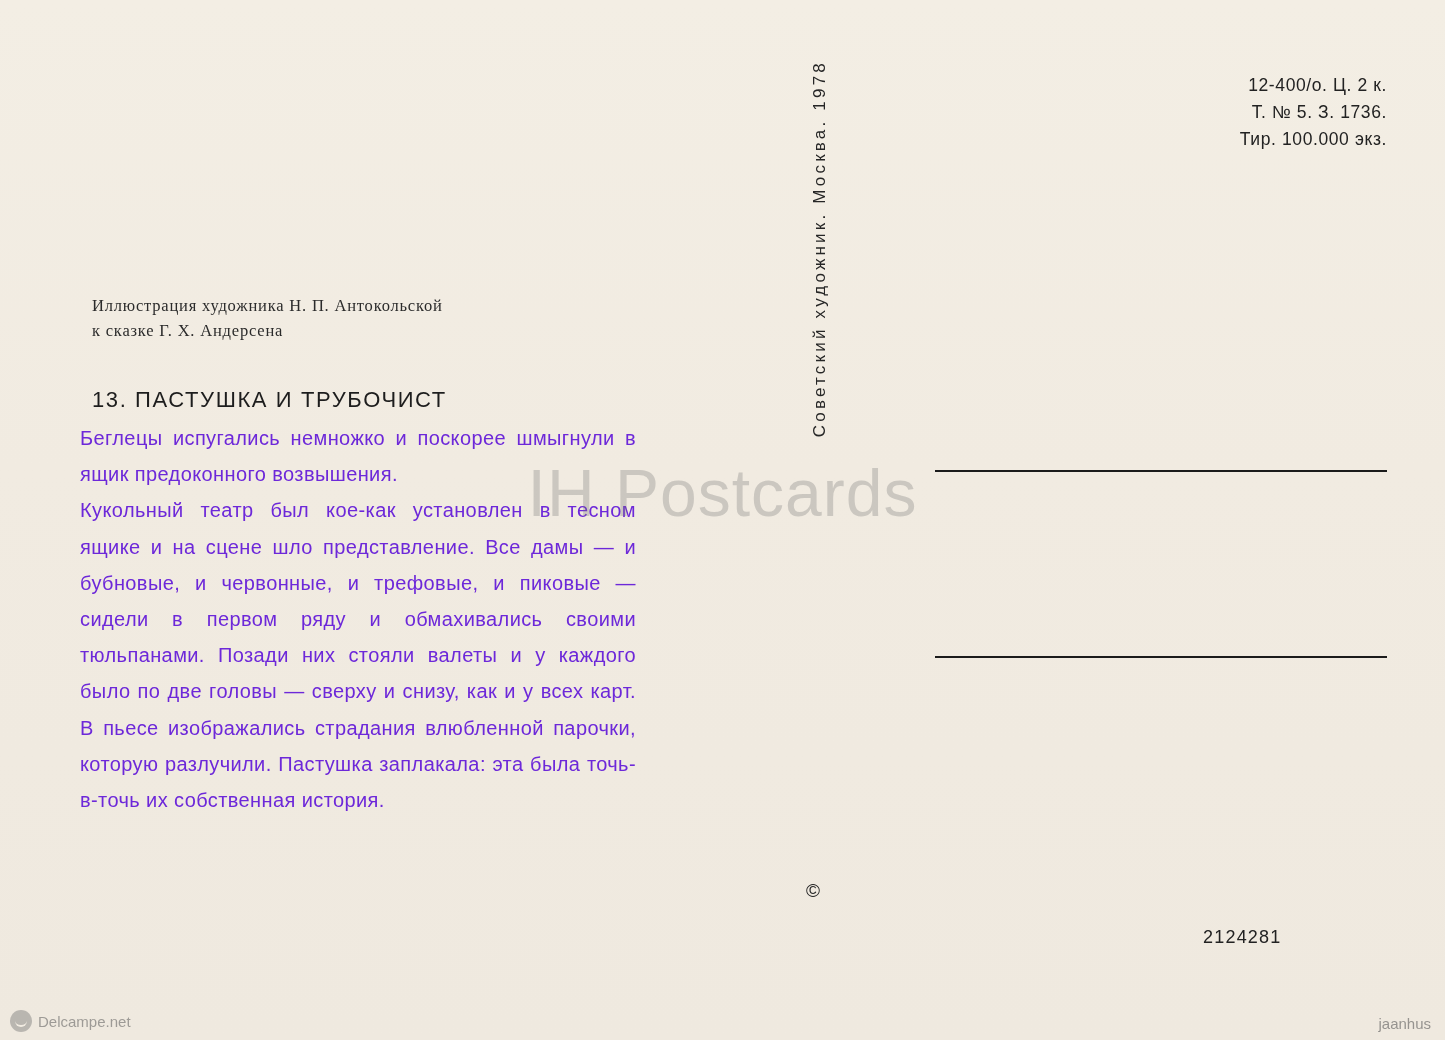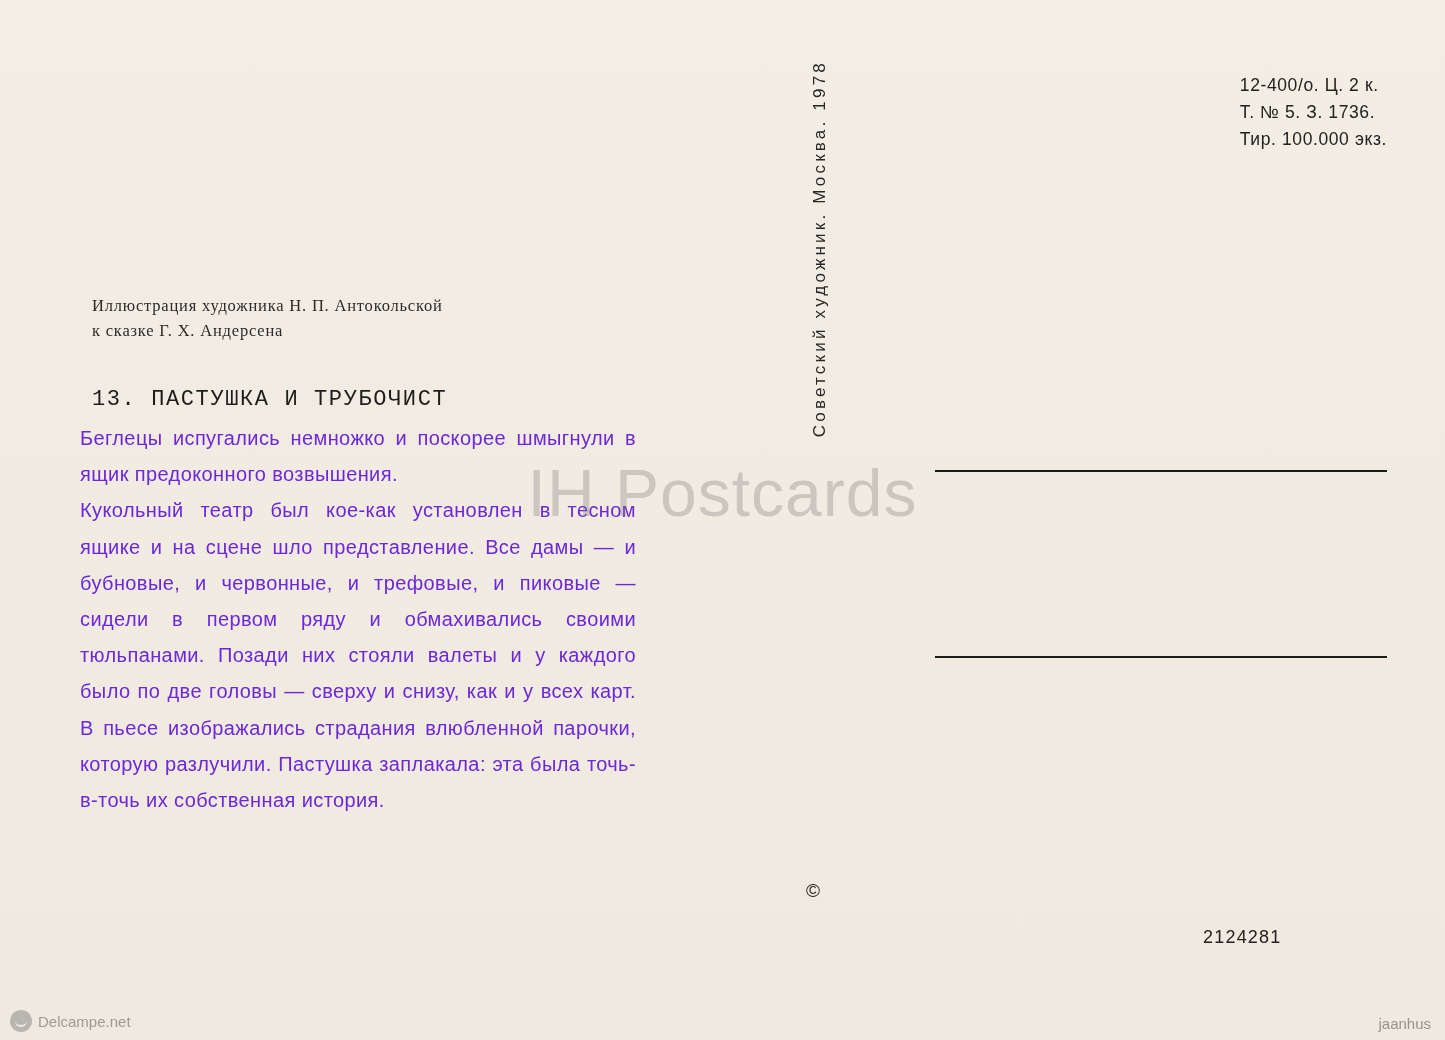--- a/index.html
+++ b/index.html
@@ -38,21 +38,20 @@
     font-family: Liberation Serif, serif;
   }
   .title {
     position: absolute;
     left: 92px;
     top: 387px;
     font-size: 22px;
     letter-spacing: 1.6px;
     color: #1d1d1d;
     font-weight: 400;
-    font-family: Liberation Mono, monospace;
   }
   .body-text {
     position: absolute;
     left: 80px;
     top: 420px;
     width: 556px;
     font-size: 20px;
     line-height: 36.2px;
     letter-spacing: 0.4px;
     color: #6d28d9;
@@ -87,21 +86,21 @@
     top: 880px;
     font-size: 19px;
     color: #262626;
   }
 
   
   .stamp-info {
     position: absolute;
     right: 58px;
     top: 72px;
-    text-align: left;
+    text-align: right;
     font-size: 17.5px;
     line-height: 27px;
     letter-spacing: 0.6px;
     color: #222222;
     white-space: pre-line;
   }
   .addr-line {
     position: absolute;
     height: 0;
     border-top: 2.5px solid #1b1b1b;

